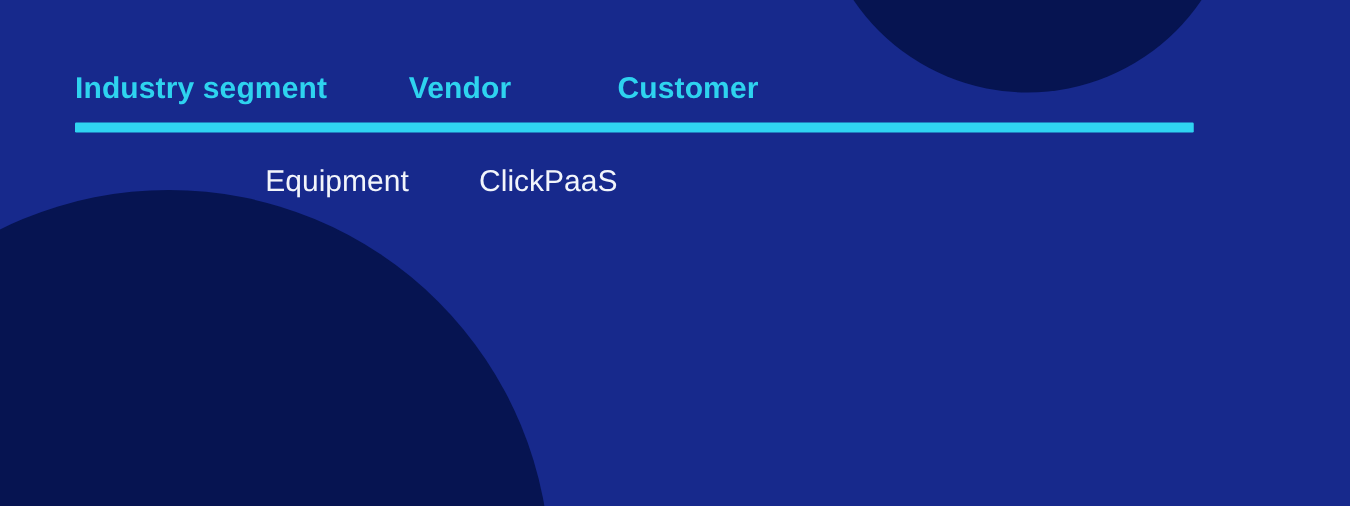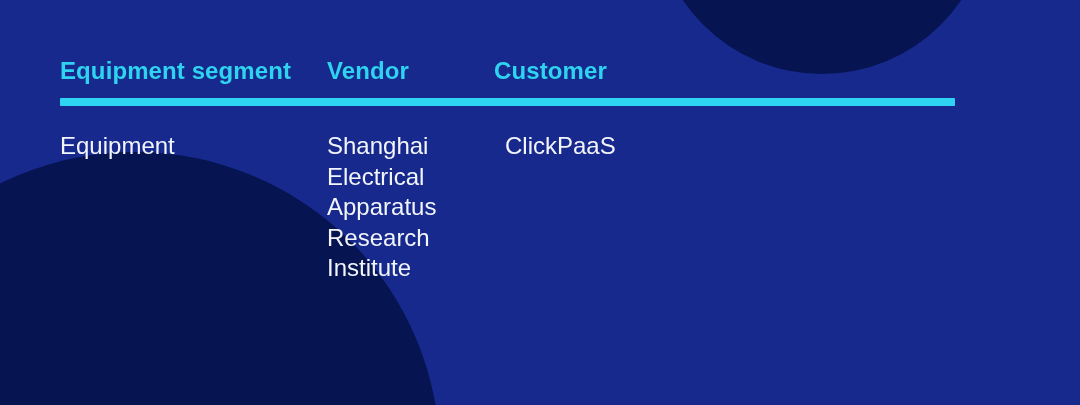--- a/index.html
+++ b/index.html
@@ -72,20 +72,21 @@
     letter-spacing: 0.1px;
     line-height: 28px;
     white-space: nowrap;
   }
   .td {
     color: #f2f5fb;
     font-size: 24px;
     font-weight: normal;
     line-height: 30.5px;
     white-space: pre-wrap;
+    text-align: right;
   }
   #header-rule {
     position: absolute;
     left: 60px;
     top: 98px;
     width: 895px;
     height: 8px;
     background: #2fd4f2;
     border-radius: 1px;
   }
@@ -94,27 +95,26 @@
 <body>
 
 <div id="slide">
 
   <div class="blob" id="blob-top-right"></div>
   <div class="blob" id="blob-bottom-left"></div>
 
   <div id="table">
 
     <div class="row" id="header-row">
-      <div class="th col-industry">Equipment segment</div>
+      <div class="th col-industry">Industry segment</div>
       <div class="th col-vendor">Vendor</div>
       <div class="th col-customer">Customer</div>
     </div>
 
     <div id="header-rule"></div>
 
     <div class="row" id="body-row">
       <div class="td col-industry">Equipment</div>
-      <div class="td col-customer">Shanghai Electrical Apparatus Research Institute</div>
       <div class="td col-vendor">ClickPaaS</div>
     </div>
 
   </div>
 </div>
 
 </body></html>

